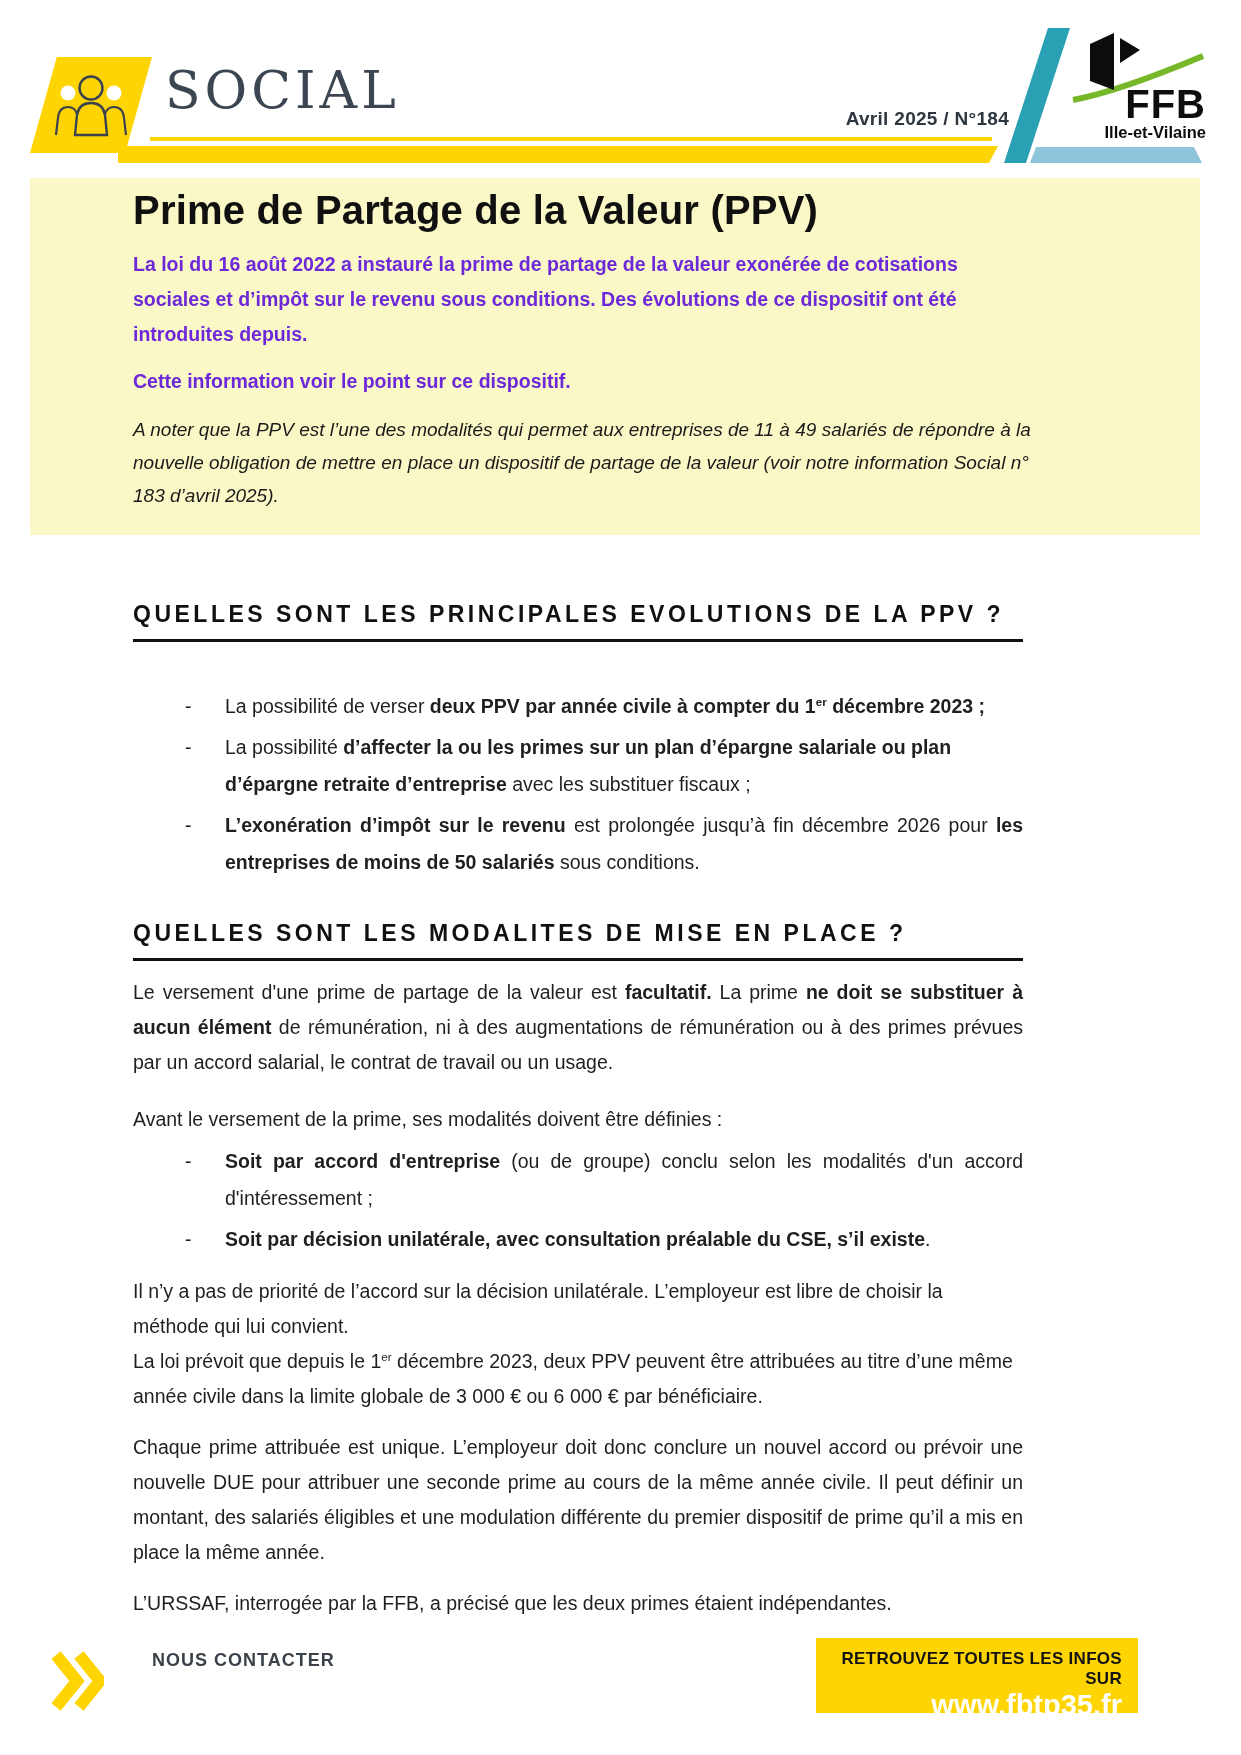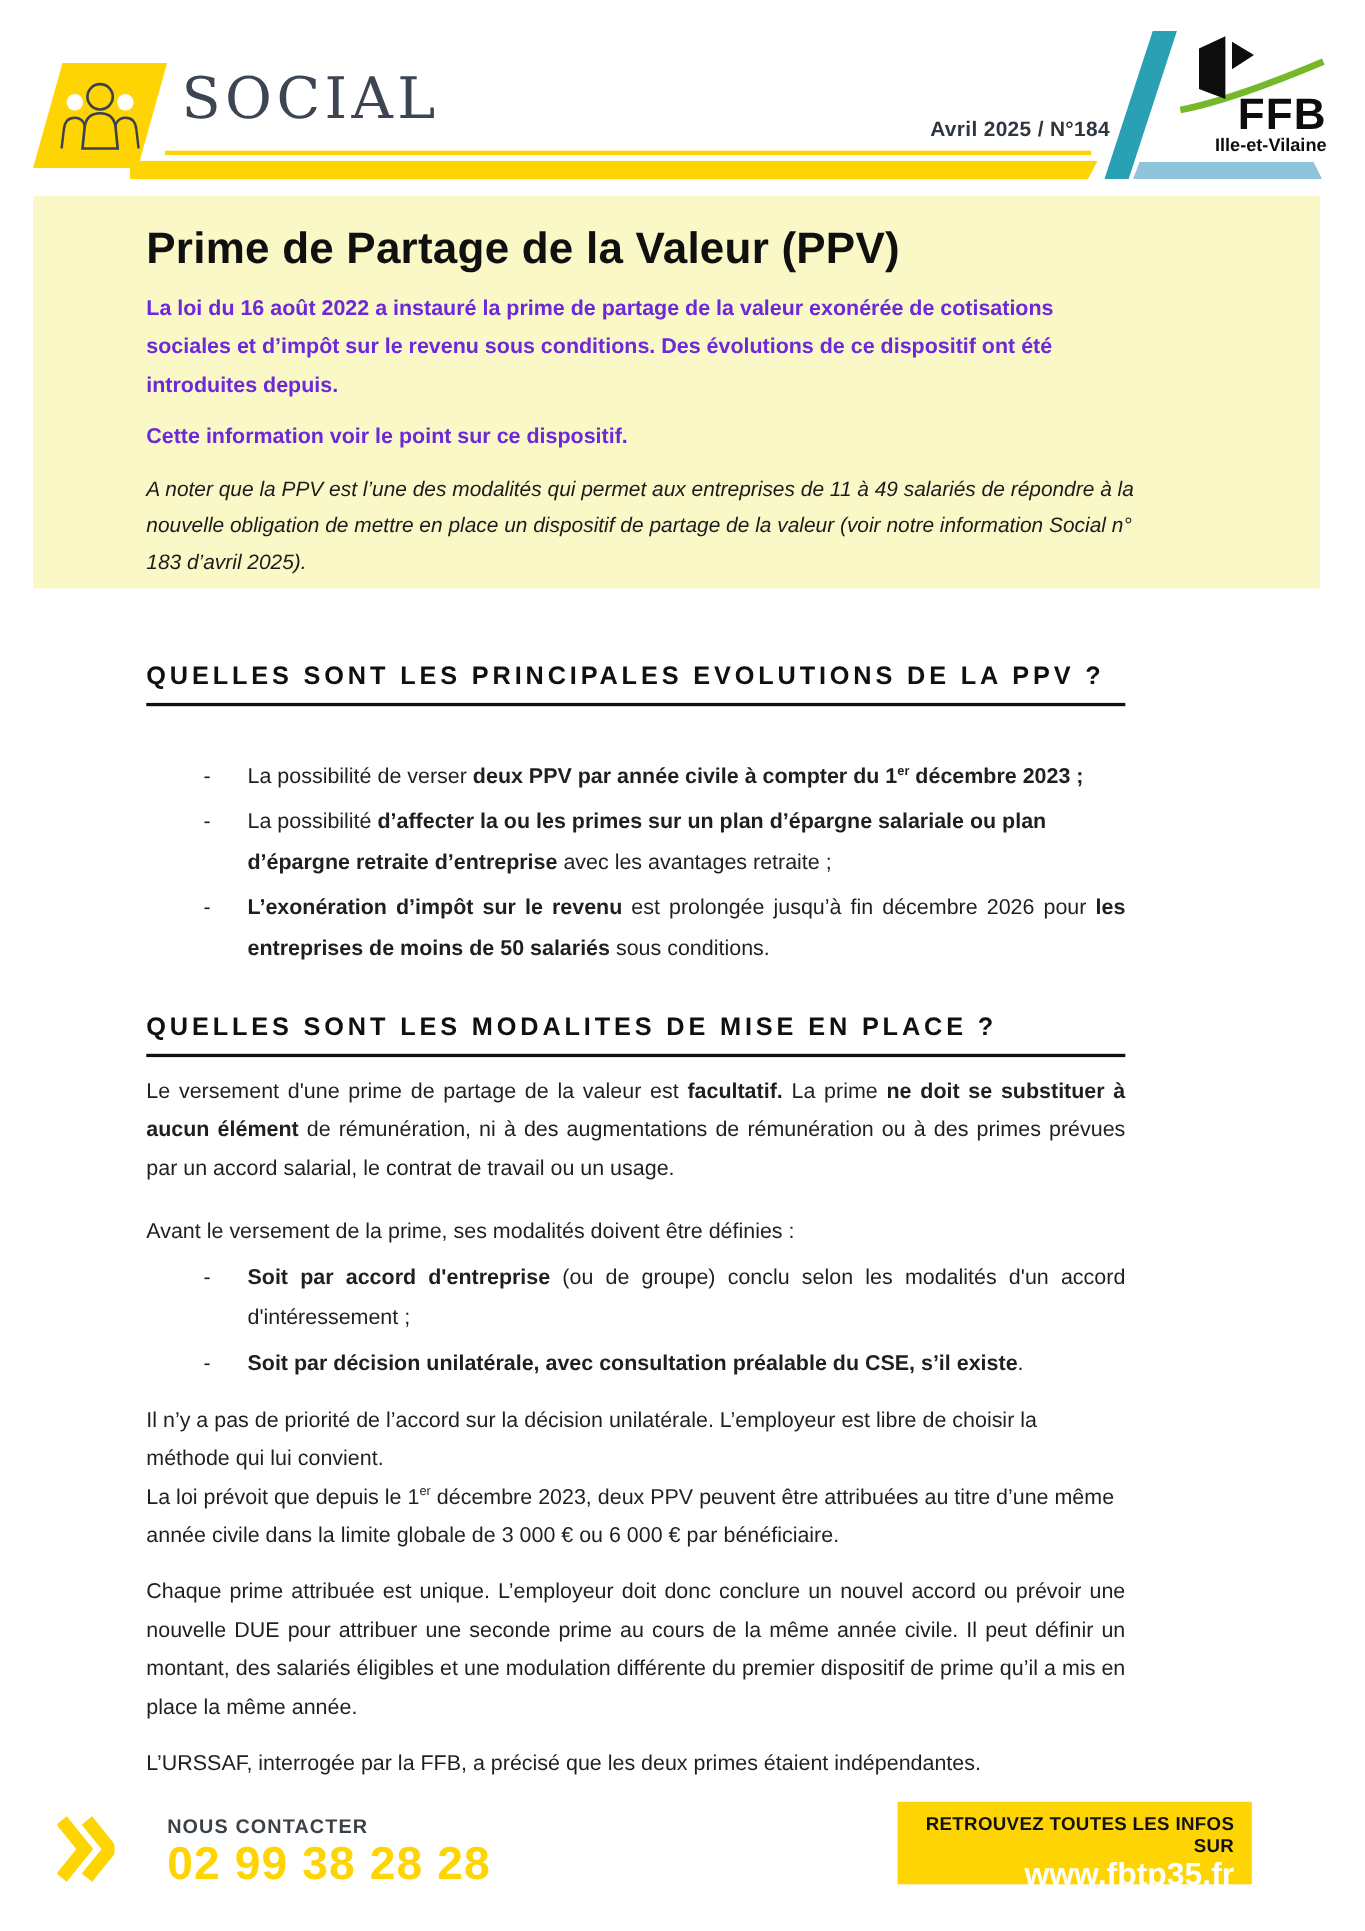--- a/index.html
+++ b/index.html
@@ -20,21 +20,21 @@
   .blue-bar{position:absolute;left:1030px;top:147px;width:172px;height:16px;background:var(--light-blue,#8FC5DA);
             clip-path:polygon(6px 0,calc(100% - 8px) 0,100% 100%,0 100%);}
   .ffb{position:absolute;left:1070px;top:28px;width:136px;height:115px;}
   .ffb svg{position:absolute;left:0;top:0;}
   .ffb-word{position:absolute;right:0;top:56px;font-size:40px;font-weight:800;color:#0d0d0d;
             letter-spacing:1px;line-height:1;}
   .ffb-region{position:absolute;right:0;top:96px;font-size:16.5px;font-weight:700;color:#0d0d0d;line-height:1;}
 
   
   .intro{position:absolute;left:30px;top:178px;width:1170px;height:357px;background:var(--pale-yellow,#FAF8C6);
-         box-sizing:border-box;padding:26px 165px 0 103px;}
+         box-sizing:border-box;padding:10px 165px 0 103px;}
   .title{margin:0 0 14px 0;font-size:40px;font-weight:800;color:#101010;letter-spacing:.2px;}
   .lead{margin:0 0 12px 0;font-size:19.5px;font-weight:700;line-height:35px;color:#6d28d9;}
   .point{margin:2px 0 14px 0;}
   .note{margin:0;font-style:italic;font-size:19px;line-height:33px;color:#1b1b1b;}
 
   
   .content{position:absolute;left:133px;top:600px;width:890px;}
   .h2{margin:0;font-size:23px;font-weight:800;letter-spacing:3.5px;color:#101010;line-height:28px;}
   .hrule{height:3px;background:#101010;margin-top:11px;}
   .bullets{margin-top:46px;}
@@ -103,21 +103,21 @@
     <section>
       <h2 class="h2">QUELLES SONT LES PRINCIPALES EVOLUTIONS DE LA PPV ?</h2>
       <div class="hrule"></div>
       <div class="bullets">
         <div class="bullet">
           <span class="dash">-</span>
           <div class="btxt"><span>La possibilité de verser </span><span class="b">deux PPV par année civile à compter du 1</span><span class="b sup">er</span><span class="b"> décembre 2023 ;</span></div>
         </div>
         <div class="bullet">
           <span class="dash">-</span>
-          <div class="btxt"><span>La possibilité </span><span class="b">d’affecter la ou les primes sur un plan d’épargne salariale ou plan d’épargne retraite d’entreprise</span><span> avec les avantages retraite ;</span></div>
+          <div class="btxt"><span>La possibilité </span><span class="b">d’affecter la ou les primes sur un plan d’épargne salariale ou plan d’épargne retraite d’entreprise</span><span> avec les substituer fiscaux ;</span></div>
         </div>
         <div class="bullet">
           <span class="dash">-</span>
           <div class="btxt just"><span class="b">L’exonération d’impôt sur le revenu</span><span> est prolongée jusqu’à fin décembre 2026 pour </span><span class="b">les entreprises de moins de 50 salariés</span><span> sous conditions.</span></div>
         </div>
       </div>
     </section>
 
     <section class="mt38">
       <h2 class="h2">QUELLES SONT LES MODALITES DE MISE EN PLACE ?</h2>
@@ -145,21 +145,20 @@
   </main>
 
   <footer>
     <div class="contact">
       <svg width="52" height="62" viewBox="0 0 52 62" aria-hidden="true">
         <polyline points="4,5 25,31 4,57" fill="none" stroke="#FFD403" stroke-width="12"></polyline>
         <polyline points="27,5 48,31 27,57" fill="none" stroke="#FFD403" stroke-width="12"></polyline>
       </svg>
       <div class="contact-txt">
         <div class="contact-label">NOUS CONTACTER</div>
-        <div class="phone">02 99 38 28 28</div>
       </div>
     </div>
     <div class="infobox">
       <div class="info-label">RETROUVEZ TOUTES LES INFOS SUR</div>
       <div class="website">www.fbtp35.fr</div>
     </div>
   </footer>
 
 </div>
 

